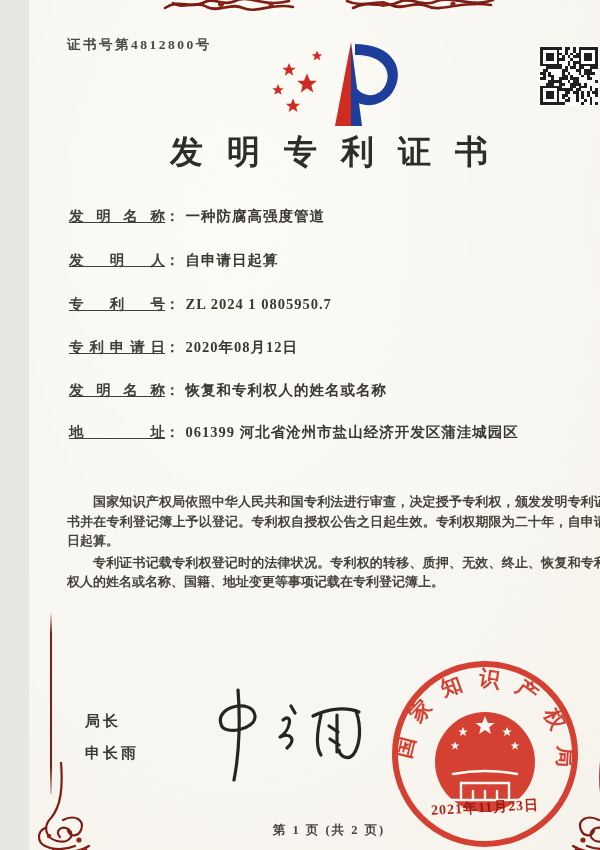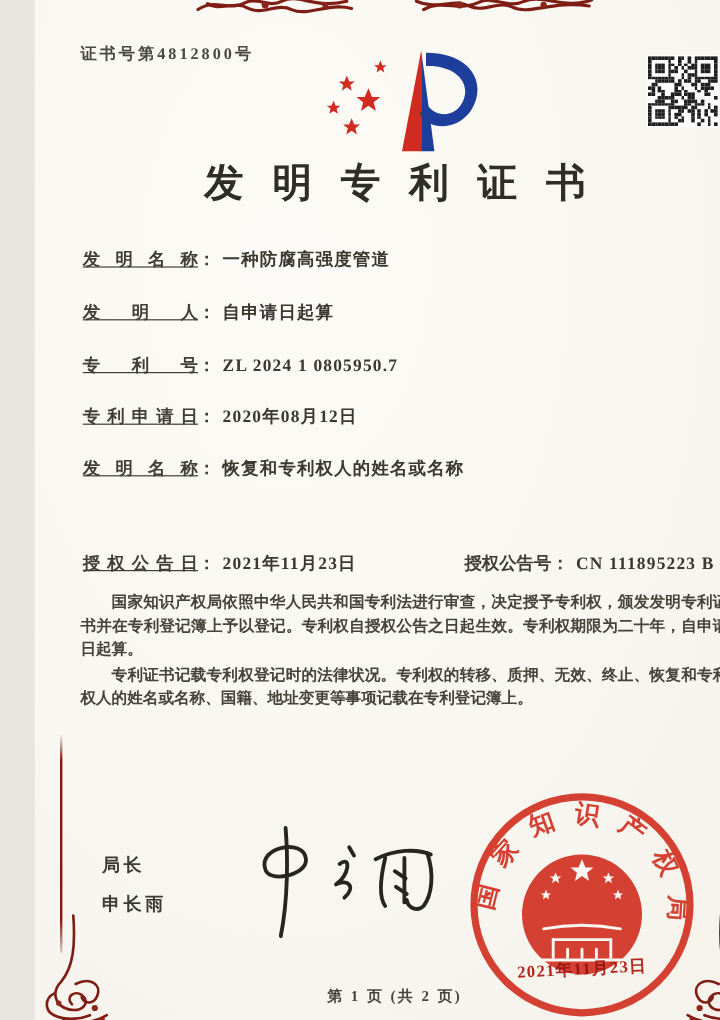--- a/index.html
+++ b/index.html
@@ -579,25 +579,22 @@
   </div>
   <div class="row" style="top:295px">
     <span class="flabel">专利号</span><span class="colon">：</span><span class="fvalue">ZL 2024 1 0805950.7</span>
   </div>
   <div class="row" style="top:338px">
     <span class="flabel">专利申请日</span><span class="colon">：</span><span class="fvalue">2020年08月12日</span>
   </div>
   <div class="row" style="top:381px">
     <span class="flabel">发明名称</span><span class="colon">：</span><span class="fvalue">恢复和专利权人的姓名或名称</span>
   </div>
-  <div class="row" style="top:460px">
-    <span class="flabel">授权公告日</span><span class="colon">：</span><span class="fvalue">2021年11月23日</span>
-    <span class="grant2">
-      <span>授权公告号</span><span class="colon">：</span><span class="fvalue">CN 111895223 B</span>
-    </span>
+  <div class="row" style="top:423px">
+    <span class="flabel">地址</span><span class="colon">：</span><span class="fvalue">061399 河北省沧州市盐山经济开发区蒲洼城园区</span>
   </div>
 
   <div class="body-text">
     <p>国家知识产权局依照中华人民共和国专利法进行审查，决定授予专利权，颁发发明专利证书并在专利登记簿上予以登记。专利权自授权公告之日起生效。专利权期限为二十年，自申请日起算。</p>
     <p>专利证书记载专利权登记时的法律状况。专利权的转移、质押、无效、终止、恢复和专利权人的姓名或名称、国籍、地址变更等事项记载在专利登记簿上。</p>
   </div>
 
   <div class="chief t1">局长</div>
   <div class="chief t2">申长雨</div>
 

